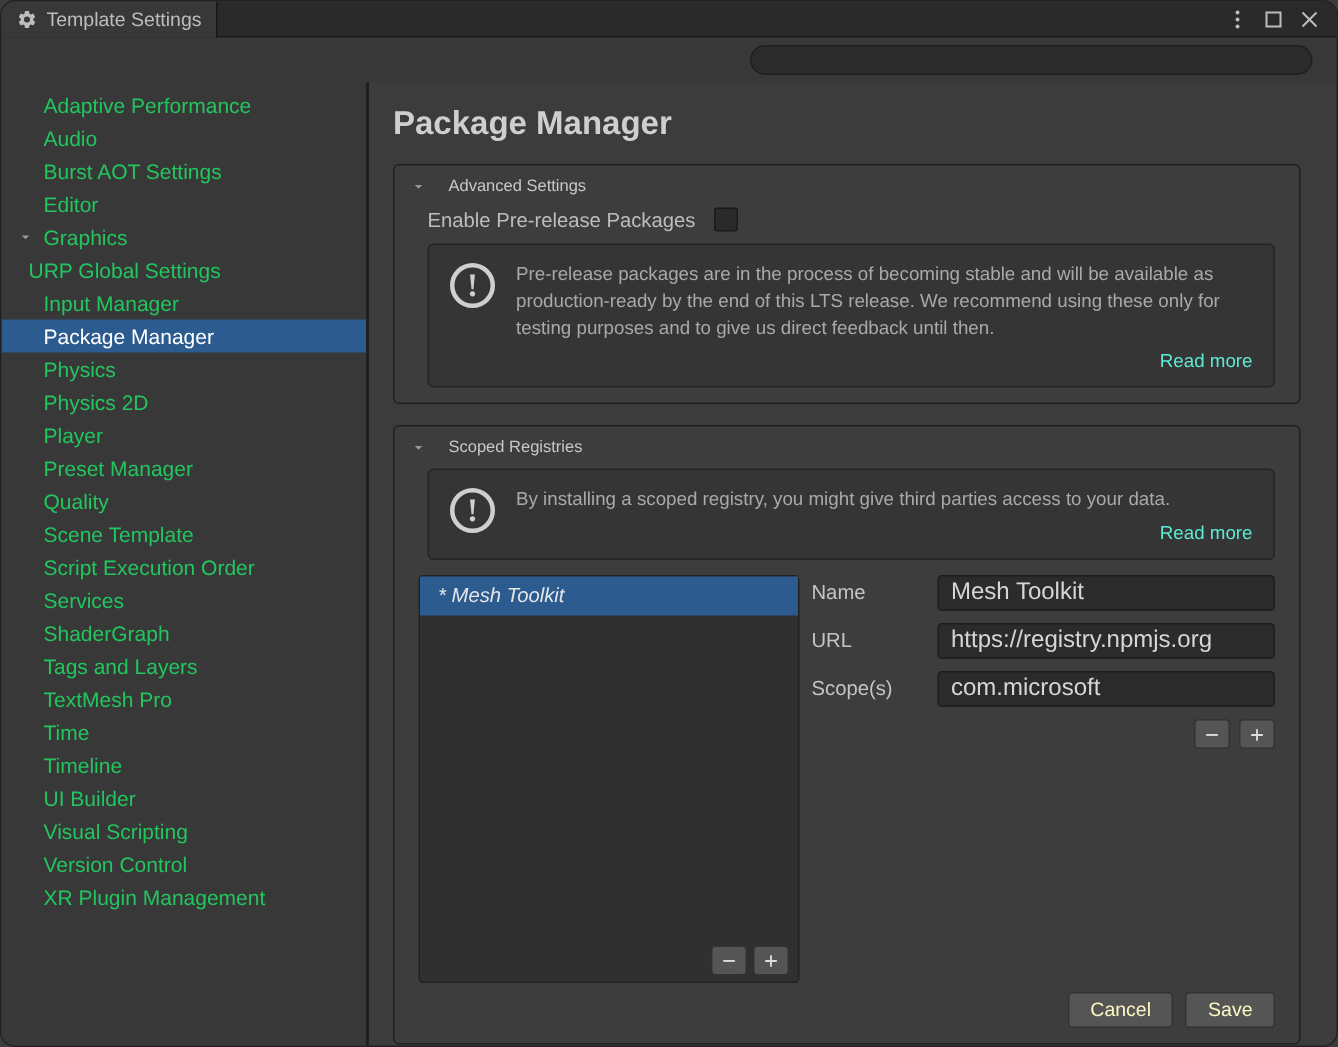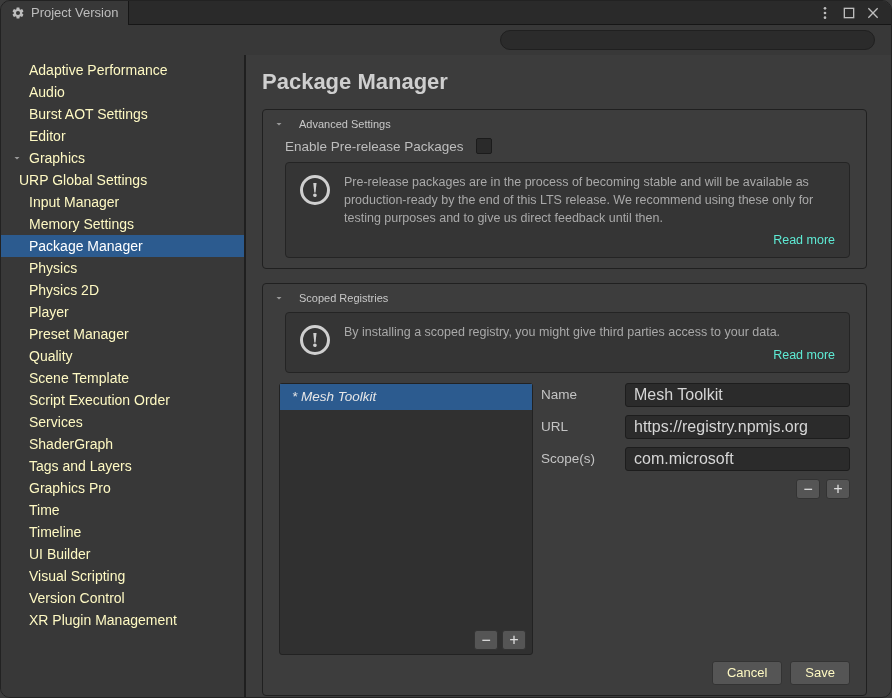--- a/index.html
+++ b/index.html
@@ -62,21 +62,21 @@
   border-right: 2px solid #1f1f1f;
   overflow: hidden;
   padding-top: 4px;
   font-size: 14px;
 }
 .sidebar-item {
   display:flex; align-items:center;
   height: 22px;
   padding-left: 28px;
   cursor: default;
-  color: #fef9c3;
+  color: #22c55e;
 }
 .sidebar-item.indent { padding-left: 18px; }
 .sidebar-item.has-children { padding-left: 10px; }
 .sidebar-item.selected {
   background: #2c5b8f;
   color: #fff;
 }
 .caret { width:12px; height:12px; margin-right:6px; display:inline-flex; }
 .content { flex:1; padding: 14px 24px 16px 16px; overflow:auto; }
 h1.page-title { font-size: 22px; font-weight: 600; color:#cfcfcf; margin-bottom: 14px; }
@@ -144,21 +144,21 @@
 </head>
 <body>
 
 <div class="tab-bar">
   <div class="tab">
     <span class="gear">
       <svg viewBox="0 0 24 24" fill="#bdbdbd">
           <path d="M19.14,12.94a7,7,0,0,0,.06-.94,7,7,0,0,0-.06-.94l2.03-1.58a.5.5,0,0,0,.12-.63l-1.92-3.32a.5.5,0,0,0-.6-.22l-2.39,1a7,7,0,0,0-1.62-.94L14.5,2.84A.5.5,0,0,0,14,2.42H10a.5.5,0,0,0-.49.42L9.25,5.37a7,7,0,0,0-1.62.94l-2.39-1a.5.5,0,0,0-.6.22L2.72,8.85a.5.5,0,0,0,.12.63L4.87,11.06a7,7,0,0,0-.06.94,7,7,0,0,0,.06.94L2.84,14.52a.5.5,0,0,0-.12.63l1.92,3.32a.5.5,0,0,0,.6.22l2.39-1a7,7,0,0,0,1.62.94l.26,2.53A.5.5,0,0,0,10,21.58h4a.5.5,0,0,0,.49-.42l.26-2.53a7,7,0,0,0,1.62-.94l2.39,1a.5.5,0,0,0,.6-.22l1.92-3.32a.5.5,0,0,0-.12-.63ZM12,15.5A3.5,3.5,0,1,1,15.5,12,3.5,3.5,0,0,1,12,15.5Z"></path>
         </svg>
     </span>
-    <span>Project Version</span>
+    <span>Template Settings</span>
   </div>
   <div class="titlebar-right">
     <span class="icon">
       <svg viewBox="0 0 24 24" fill="#bdbdbd">
           <circle cx="12" cy="5" r="2"></circle>
           <circle cx="12" cy="12" r="2"></circle>
           <circle cx="12" cy="19" r="2"></circle>
         </svg>
     </span>
     <span class="icon">
@@ -208,23 +208,20 @@
           </svg>
         </span>
         <span>Graphics</span>
       </div>
       <div class="sidebar-item indent">
         <span>URP Global Settings</span>
       </div>
       <div class="sidebar-item">
         <span>Input Manager</span>
       </div>
-      <div class="sidebar-item">
-        <span>Memory Settings</span>
-      </div>
       <div class="sidebar-item selected">
         <span>Package Manager</span>
       </div>
       <div class="sidebar-item">
         <span>Physics</span>
       </div>
       <div class="sidebar-item">
         <span>Physics 2D</span>
       </div>
       <div class="sidebar-item">
@@ -245,21 +242,21 @@
       <div class="sidebar-item">
         <span>Services</span>
       </div>
       <div class="sidebar-item">
         <span>ShaderGraph</span>
       </div>
       <div class="sidebar-item">
         <span>Tags and Layers</span>
       </div>
       <div class="sidebar-item">
-        <span>Graphics Pro</span>
+        <span>TextMesh Pro</span>
       </div>
       <div class="sidebar-item">
         <span>Time</span>
       </div>
       <div class="sidebar-item">
         <span>Timeline</span>
       </div>
       <div class="sidebar-item">
         <span>UI Builder</span>
       </div>

